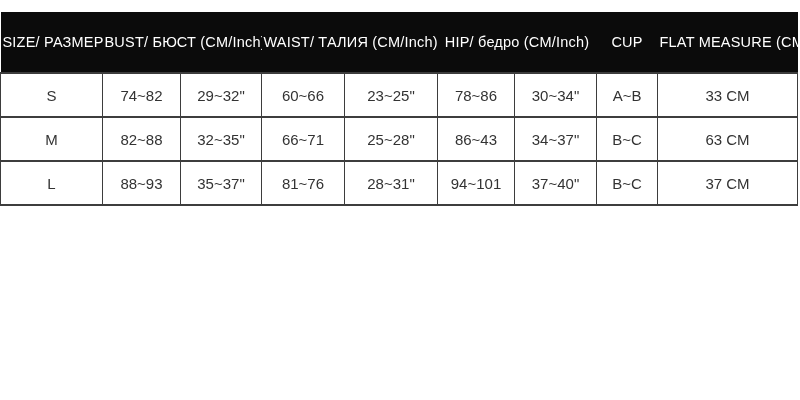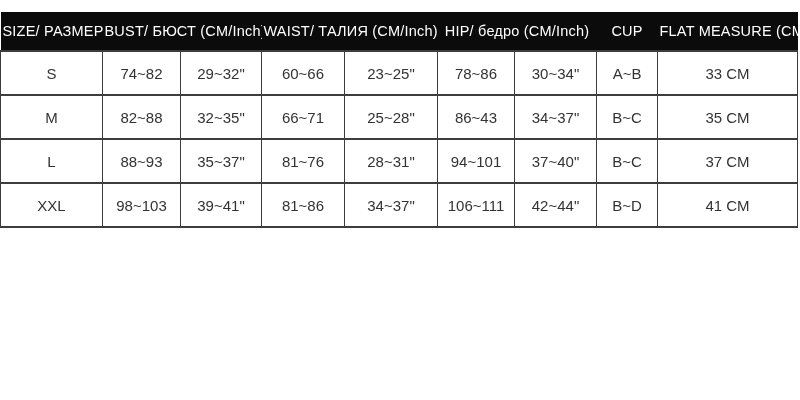--- a/index.html
+++ b/index.html
@@ -20,21 +20,21 @@
     table-layout: fixed;
     width: 797px;
     margin: 12px 0 0 0;
   }
   table.size-chart th {
     background: var(--header-bg, #0b0b0b);
     color: var(--header-text, #ffffff);
     font-size: 14.5px;
     font-weight: 400;
     height: 38px;
-    padding: 0 2px;
+    padding: 11px 2px;
     text-align: center;
     vertical-align: middle;
     border: 0;
     letter-spacing: 0.2px;
     white-space: nowrap;
     overflow: hidden;
   }
   table.size-chart td {
     color: var(--cell-text, #333333);
     background: #ffffff;
@@ -93,39 +93,28 @@
         </tr>
         <tr>
           <td>M</td>
           <td>82~88</td>
           <td>32~35"</td>
           <td>66~71</td>
           <td>25~28"</td>
           <td>86~43</td>
           <td>34~37"</td>
           <td>B~C</td>
-          <td>35 CM</td>
+          <td>63 CM</td>
         </tr>
         <tr>
           <td>L</td>
           <td>88~93</td>
           <td>35~37"</td>
           <td>81~76</td>
           <td>28~31"</td>
           <td>94~101</td>
           <td>37~40"</td>
           <td>B~C</td>
           <td>37 CM</td>
         </tr>
-        <tr>
-          <td>XXL</td>
-          <td>98~103</td>
-          <td>39~41"</td>
-          <td>81~86</td>
-          <td>34~37"</td>
-          <td>106~111</td>
-          <td>42~44"</td>
-          <td>B~D</td>
-          <td>41 CM</td>
-        </tr>
       </tbody>
   </table>
 </div>
 
 </body></html>

